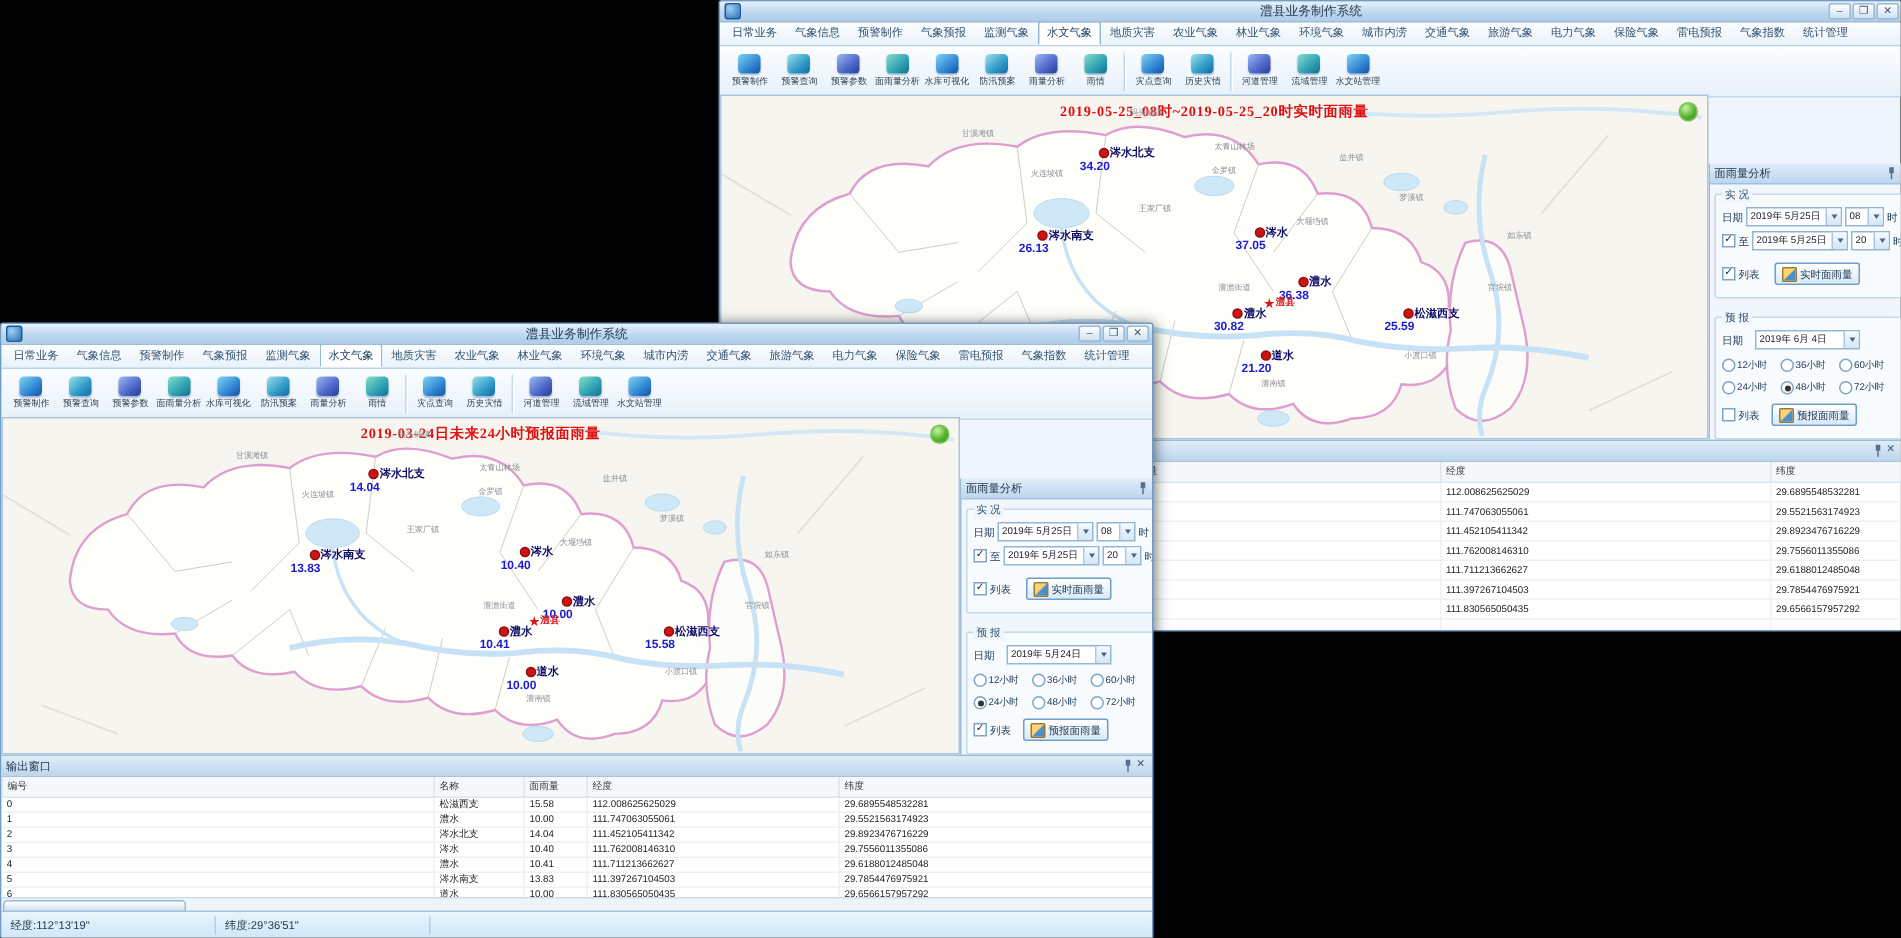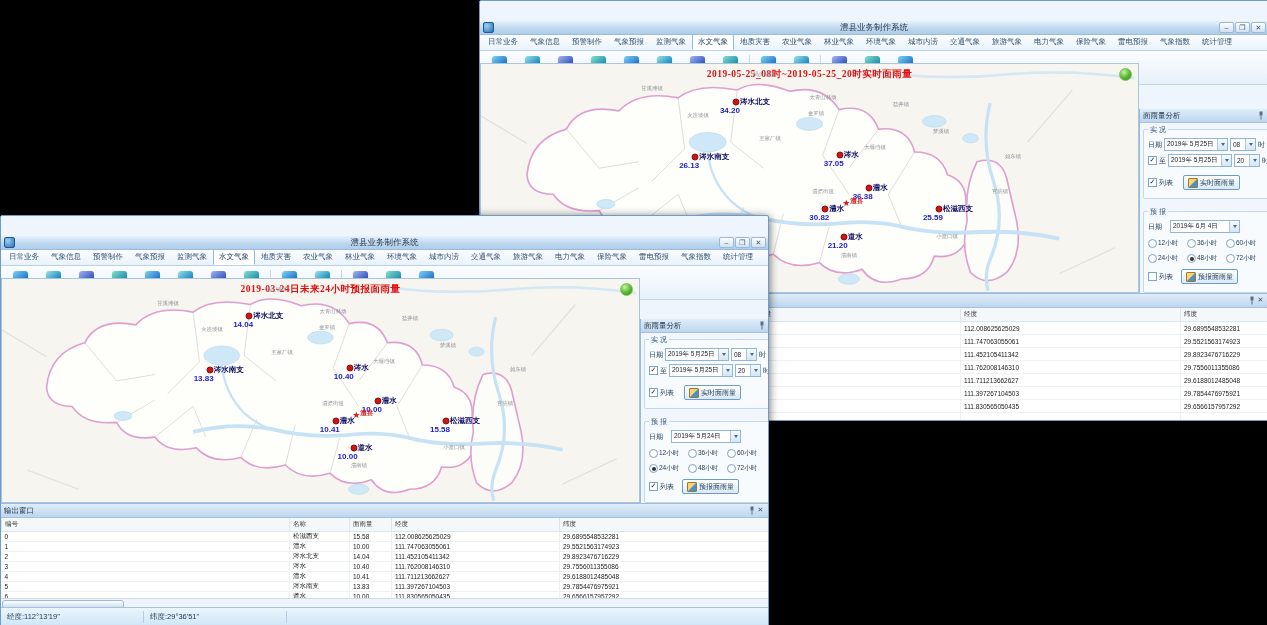--- a/index.html
+++ b/index.html
@@ -1,21 +1,21 @@
 <!DOCTYPE html>
 <html><head>
 <meta charset="utf-8">
 <style>
   html,body{margin:0;padding:0;}
   body{width:1267px;height:625px;background:#000;overflow:hidden;position:relative;
        font-family:"Liberation Sans",sans-serif;-webkit-font-smoothing:antialiased;}
   .win{position:absolute;background:#eef5fc;border:1px solid #6f9bc4;border-radius:2px;
        box-shadow:0 2px 10px rgba(0,0,0,.65);overflow:hidden;}
   .titlebar{height:13px;background:linear-gradient(#e6f1fb,#bcd6ee 60%,#aecdea);
-       display:flex;align-items:center;border-bottom:1px solid #9dbcda;position:relative;margin-top:20px;}
+       display:flex;align-items:center;border-bottom:1px solid #9dbcda;position:relative;}
   .appicon{width:9px;height:9px;margin:0 3px;border-radius:2px;
        background:radial-gradient(circle at 30% 30%,#9ed0f5,#2a6fb5);border:1px solid #1d5a97;}
   .wtitle{position:absolute;left:0;right:0;text-align:center;font-size:8.5px;color:#2b3b4e;}
   .wbtns{margin-left:auto;display:flex;gap:1px;padding-right:2px;z-index:2;}
   .wbtn{width:13px;height:9px;font-size:7px;line-height:9px;text-align:center;color:#44586e;
        background:linear-gradient(#fdfeff,#cfe2f3);border:1px solid #9db8d2;border-radius:2px;}
   .tabs{height:15px;display:flex;align-items:flex-end;background:linear-gradient(#fbfdff,#e9f2fb);
        border-bottom:1px solid #b9d2e8;padding-left:2px;}
   .tab{font-size:7.5px;color:#33516f;padding:2px 5px 2px;white-space:nowrap;border:1px solid transparent;}
   .tab.active{background:#fff;border:1px solid #94b9da;border-bottom-color:#fff;color:#14365c;border-radius:2px 2px 0 0;}

